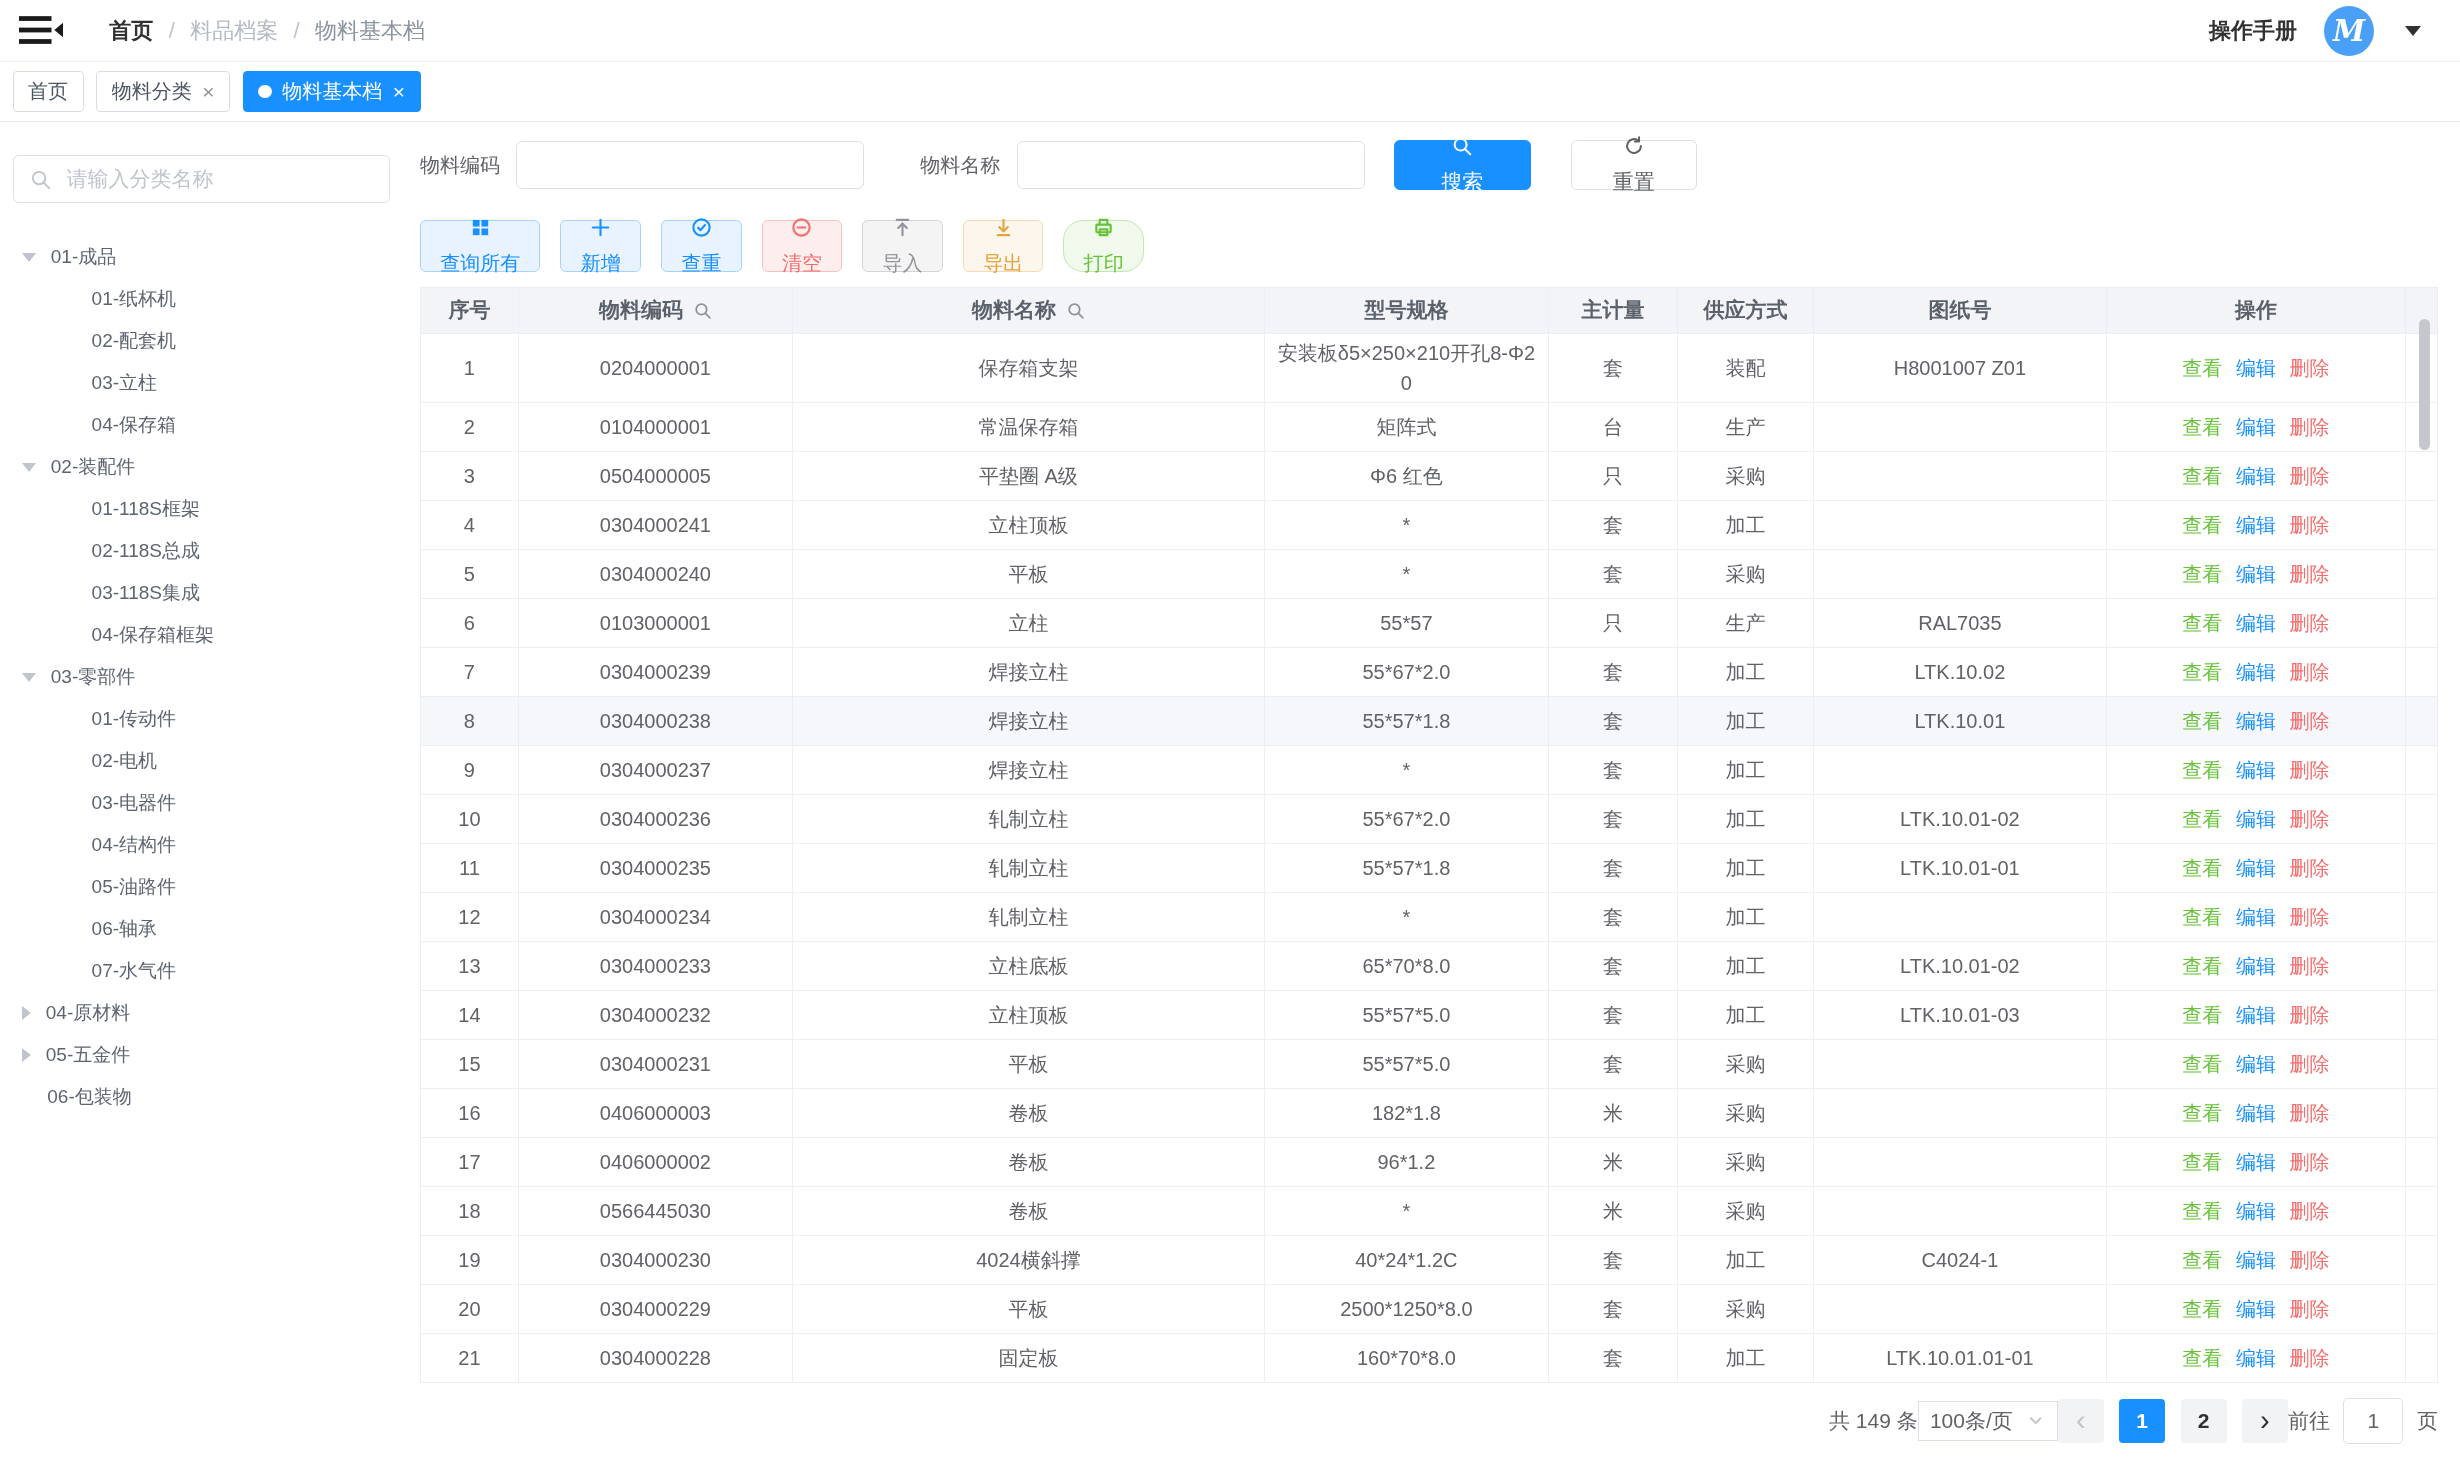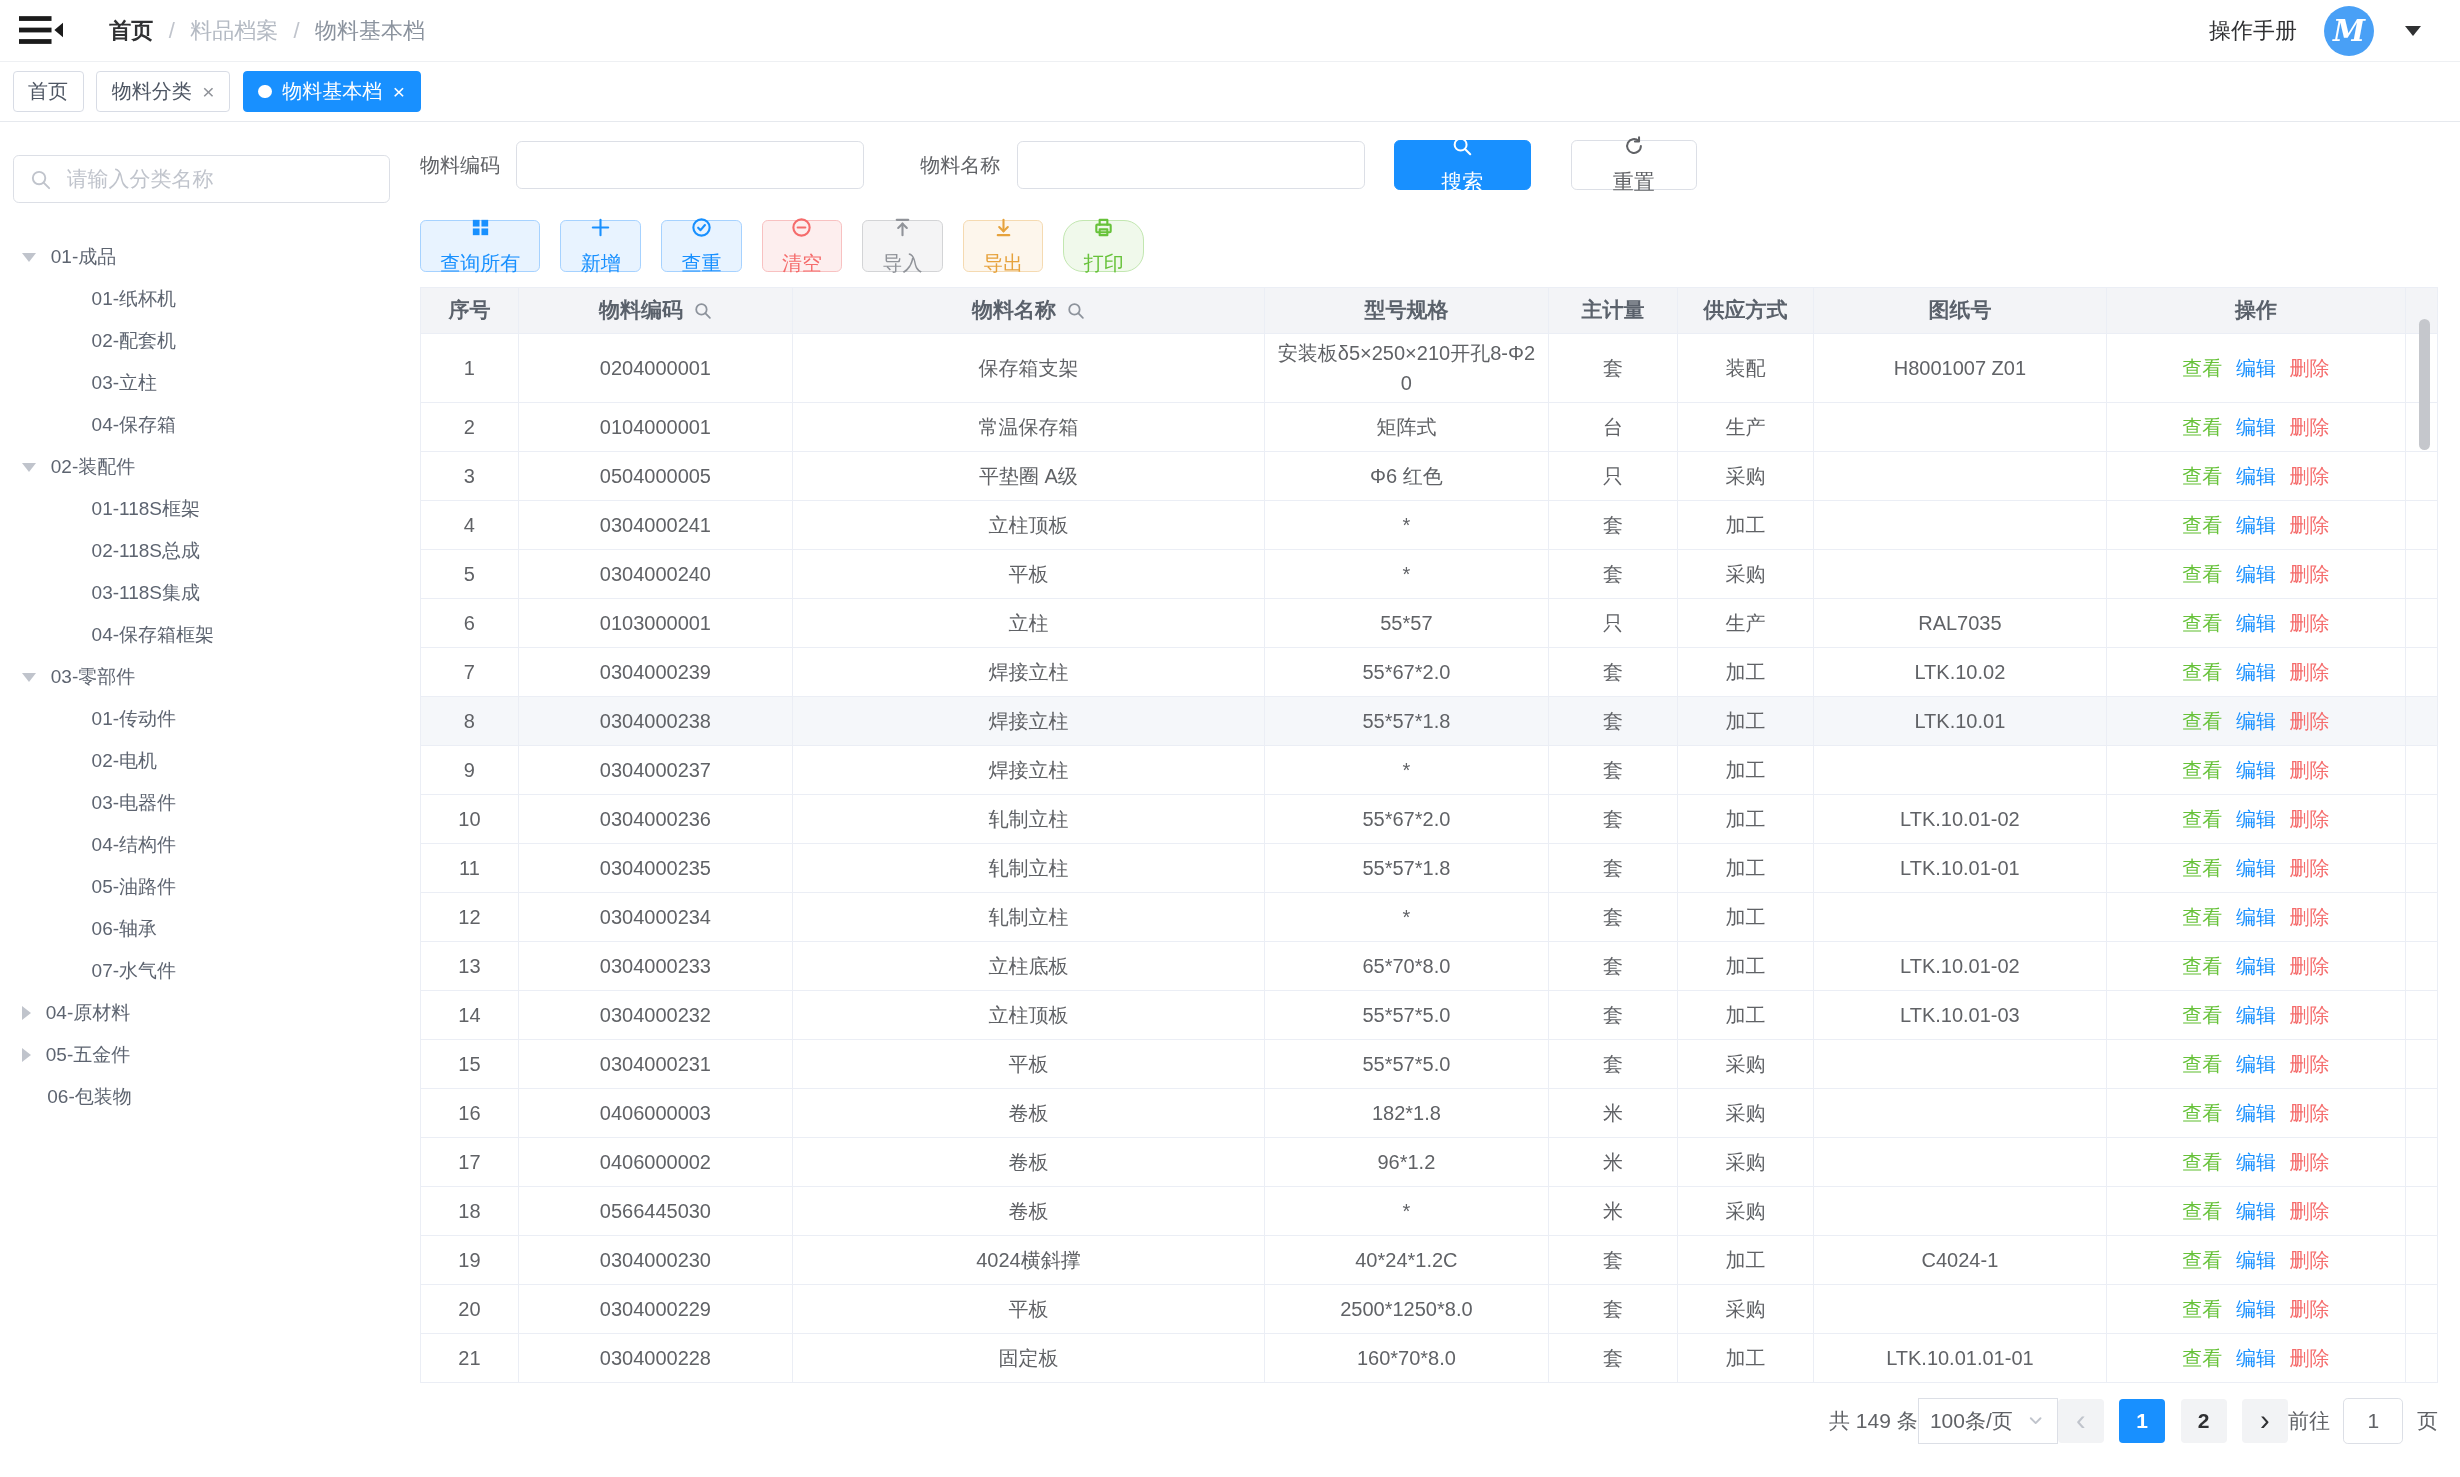--- a/index.html
+++ b/index.html
@@ -11,21 +11,21 @@
   }
   
   .topbar { height:62px; border-bottom:1px solid #eef0f3; display:flex; align-items:center; padding:0 39px 0 19.3px; }
   .fold-icon { width:44px; height:33px; cursor:pointer; flex:none; }
   .breadcrumb { margin-left:46px; font-size:22px; display:flex; align-items:center; gap:15.4px; }
   .bc-sep { color:#c0c4cc; }
   .bc-0 { color:#303133; font-weight:700; }
   .bc-1 { color:#b4bac3; }
   .bc-2 { color:#8b939e; }
   .topbar-right { margin-left:auto; display:flex; align-items:center; gap:27px; }
-  .manual { font-size:22px; color:#303133; cursor:pointer; }
+  .manual { font-size:22px; color:#303133; cursor:pointer;font-weight:bold; }
   .avatar { width:50px; height:50px; border-radius:50%; background:#49a0f6; color:#fff; display:flex; align-items:center; justify-content:center;
             font-family:"DejaVu Serif",serif; font-style:italic; font-weight:700; font-size:29px; cursor:pointer; }
   .caret-down { width:0; height:0; border-left:8.7px solid transparent; border-right:8.7px solid transparent; border-top:10.6px solid #303133; margin-left:3.9px; cursor:pointer; }
   
   .tabbar { height:60px; border-bottom:1px solid #e6e9ee; display:flex; align-items:center; padding:0 12.6px; gap:12.6px; }
   .tab { height:41px; padding:0 14.5px; border:1px solid #d8dce5; border-radius:3.9px; background:#fff; color:#4e5663;
          display:flex; align-items:center; gap:10.6px; font-size:20px; cursor:pointer; }
   .tab .tab-close { font-size:21px; color:#909399; cursor:pointer; }
   .tab.active { background:#1890ff; border-color:#1890ff; color:#fff; }
   .tab.active .tab-close { color:#fff; }
@@ -68,21 +68,21 @@
   .data-table td { height:49px; border:1px solid #ebeef5; font-size:20px; color:#606266; text-align:center; padding:3.9px 9.7px; word-break:break-all; line-height:1.5; background:#fff; }
   .data-table tr.hl td { background:#f5f7fa; }
   .th-inner { display:inline-flex; align-items:center; gap:9.7px; }
   .th-search { color:#8d939c; display:inline-flex; cursor:pointer; }
   .act { cursor:pointer; margin:0 6.8px; white-space:nowrap; }
   .act-view { color:#67c23a; }
   .act-edit { color:#1890ff; }
   .act-del  { color:#f56c6c; }
   
   .footer { margin-top:15.4px; display:flex; align-items:center; justify-content:flex-end; font-size:21px; color:#606266; }
-  .page-size { width:140px; height:46px; border:1px solid #dcdfe6; border-radius:0; display:flex; align-items:center; justify-content:center; gap:13.5px; cursor:pointer; background:#fff; }
+  .page-size { width:140px; height:40px; border:1px solid #dcdfe6; border-radius:0; display:flex; align-items:center; justify-content:center; gap:13.5px; cursor:pointer; background:#fff; }
   .pager { display:flex; align-items:center; gap:15.4px; }
   .pg { min-width:46px; height:44px; border-radius:3.9px; background:#f2f3f5; color:#303133; font-weight:700; font-size:21px;
         display:flex; align-items:center; justify-content:center; cursor:pointer; }
   .pg.nav { font-size:29px; font-weight:400; }
   .pg.disabled { color:#c0c4cc; cursor:default; }
   .pg.active { background:#1890ff; color:#fff; }
   .goto-box { display:flex; align-items:center; gap:13.5px; }
   .goto-input { width:60px; height:46px; border:1px solid #dcdfe6; border-radius:4.8px; text-align:center; font-size:21px; outline:none; font-family:inherit; color:#606266; }
   
   .scroll-thumb { position:absolute; left:2419px; top:319px; width:10.6px; height:131px; border-radius:5.8px; background:#c5c7cc; cursor:pointer; }

